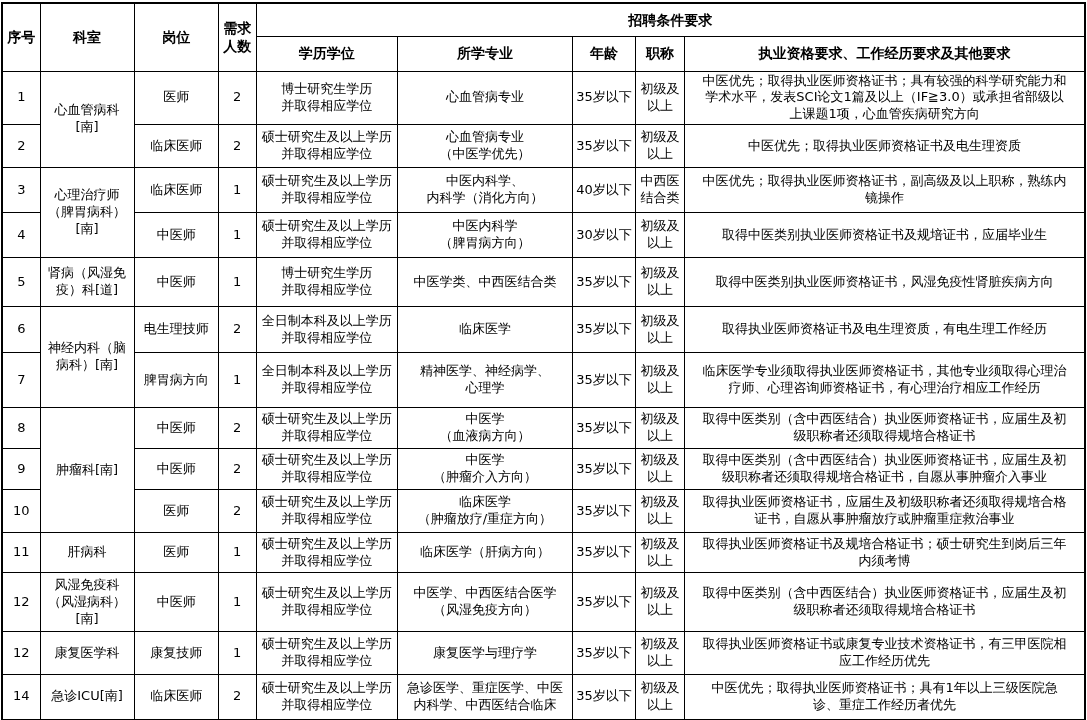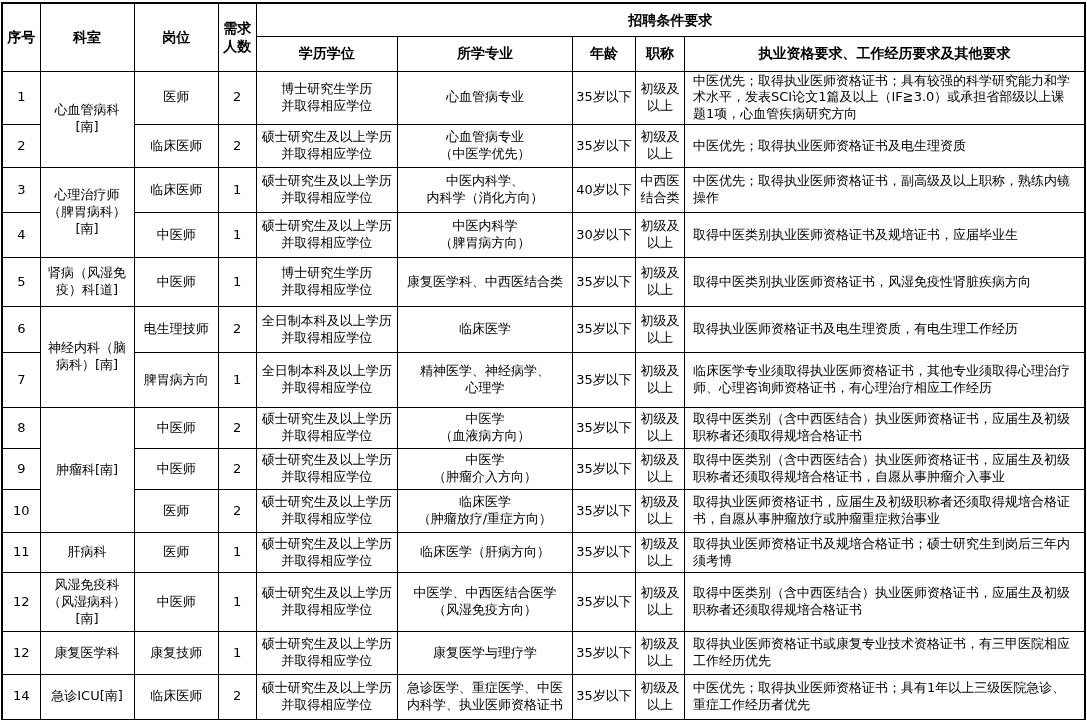--- a/index.html
+++ b/index.html
@@ -7,21 +7,21 @@
   table.recruit{
     border-collapse:collapse;table-layout:fixed;width:1085px;
     font-family:"DejaVu Sans","Liberation Sans",sans-serif;
     font-size:13px;color:#000;border:2px solid #000;
   }
   table.recruit th,table.recruit td{
     border:1px solid #000;padding:1px 2px;text-align:center;vertical-align:middle;
     white-space:pre-line;overflow:hidden;line-height:1.3;
   }
   table.recruit th{font-weight:bold;font-size:14px;}
-  table.recruit td.req{text-align:left;padding:1px 8px;}
+  table.recruit td.req{text-align:center;padding:1px 16px;}
 </style>
 </head>
 <body>
 
 <div class="page">
 <table class="recruit">
   <colgroup>
     <col style="width:38px">
         <col style="width:94px">
         <col style="width:84px">
@@ -100,21 +100,21 @@
       <td>初级及以上</td>
       <td class="req">取得中医类别执业医师资格证书及规培证书，应届毕业生</td>
     </tr>
     <tr style="height:49px">
       <td>5</td>
       <td>肾病（风湿免疫）科[道]</td>
       <td>中医师</td>
       <td>1</td>
       <td>博士研究生学历
 并取得相应学位</td>
-      <td>康复医学科、中西医结合类</td>
+      <td>中医学类、中西医结合类</td>
       <td>35岁以下</td>
       <td>初级及以上</td>
       <td class="req">取得中医类别执业医师资格证书，风湿免疫性肾脏疾病方向</td>
     </tr>
     <tr style="height:46px">
       <td>6</td>
       <td rowspan="2">神经内科（脑病科）[南]</td>
       <td>电生理技师</td>
       <td>2</td>
       <td>全日制本科及以上学历
@@ -213,20 +213,20 @@
       <td class="req">取得执业医师资格证书或康复专业技术资格证书，有三甲医院相应工作经历优先</td>
     </tr>
     <tr style="height:45px">
       <td>14</td>
       <td>急诊ICU[南]</td>
       <td>临床医师</td>
       <td>2</td>
       <td>硕士研究生及以上学历
 并取得相应学位</td>
       <td>急诊医学、重症医学、中医
-内科学、执业医师资格证书</td>
+内科学、中西医结合临床</td>
       <td>35岁以下</td>
       <td>初级及以上</td>
       <td class="req">中医优先；取得执业医师资格证书；具有1年以上三级医院急诊、重症工作经历者优先</td>
     </tr>
   </tbody>
 </table>
 </div>
 
 </body></html>

